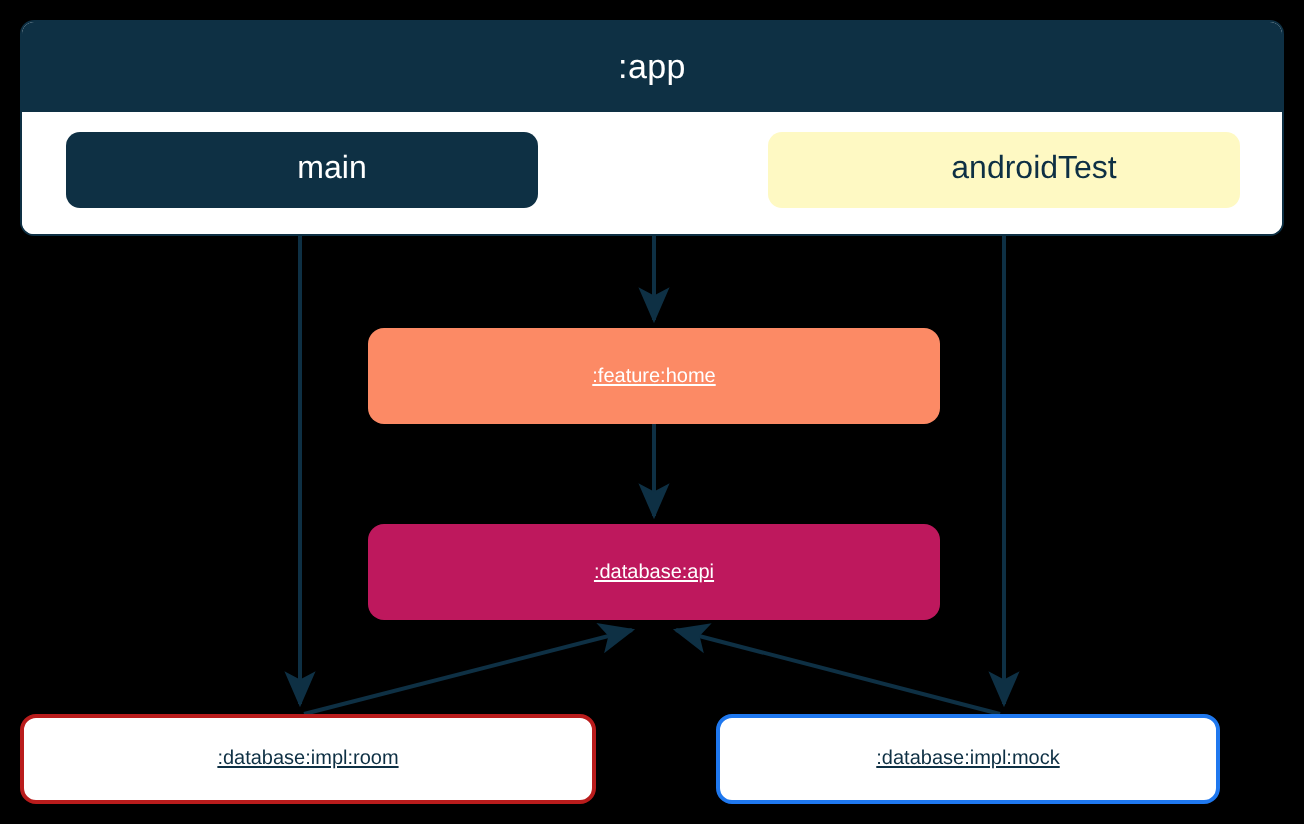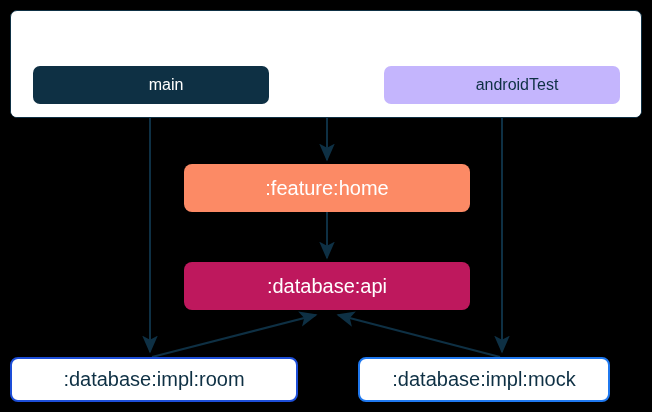--- a/index.html
+++ b/index.html
@@ -76,34 +76,35 @@
     left: 22px;
     top: 10px;
     width: 236px;
     background: #0e3044;
     color: #ffffff;
   }
   .chip-androidtest {
     left: 373px;
     top: 10px;
     width: 236px;
-    background: #c4b5fd;
+    background: #fef9c3;
     color: #0e3044;
   }
 
   
   .node {
     position: absolute;
     display: flex;
     align-items: center;
     justify-content: center;
     border-radius: 8px;
-    font-size: 20px;
+    font-size: 10px;
     box-sizing: border-box;
     z-index: 3;
+    text-decoration: underline;
   }
   .node-feature-home {
     left: 184px;
     top: 164px;
     width: 286px;
     height: 48px;
     background: #fc8a65;
     color: #ffffff;
   }
   .node-database-api {
@@ -114,21 +115,21 @@
     background: #be185d;
     color: #ffffff;
   }
   .node-impl-room {
     left: 10px;
     top: 357px;
     width: 288px;
     height: 45px;
     background: #ffffff;
     color: #0e3044;
-    border: 2px solid #1d4ed8;
+    border: 2px solid #b91c1c;
   }
   .node-impl-mock {
     left: 358px;
     top: 357px;
     width: 252px;
     height: 45px;
     background: #ffffff;
     color: #0e3044;
     border: 2px solid #1f78ef;
   }
@@ -152,20 +153,21 @@
     <line x1="502" y1="118" x2="502" y2="352" stroke="#0e3044" stroke-width="2" marker-end="url(#arrowhead)"></line>
 
     <line x1="327" y1="212" x2="327" y2="258" stroke="#0e3044" stroke-width="2" marker-end="url(#arrowhead)"></line>
 
     <line x1="152" y1="357" x2="316" y2="315" stroke="#0e3044" stroke-width="2" marker-end="url(#arrowhead)"></line>
 
     <line x1="500" y1="357" x2="338" y2="315" stroke="#0e3044" stroke-width="2" marker-end="url(#arrowhead)"></line>
   </svg>
 
   <div class="app-container">
+    <div class="app-header">:app</div>
     <div class="app-body">
       <div class="chip chip-main">main</div>
       <div class="chip chip-androidtest">androidTest</div>
     </div>
   </div>
 
   <div class="node node-feature-home">:feature:home</div>
 
   <div class="node node-database-api">:database:api</div>
 

